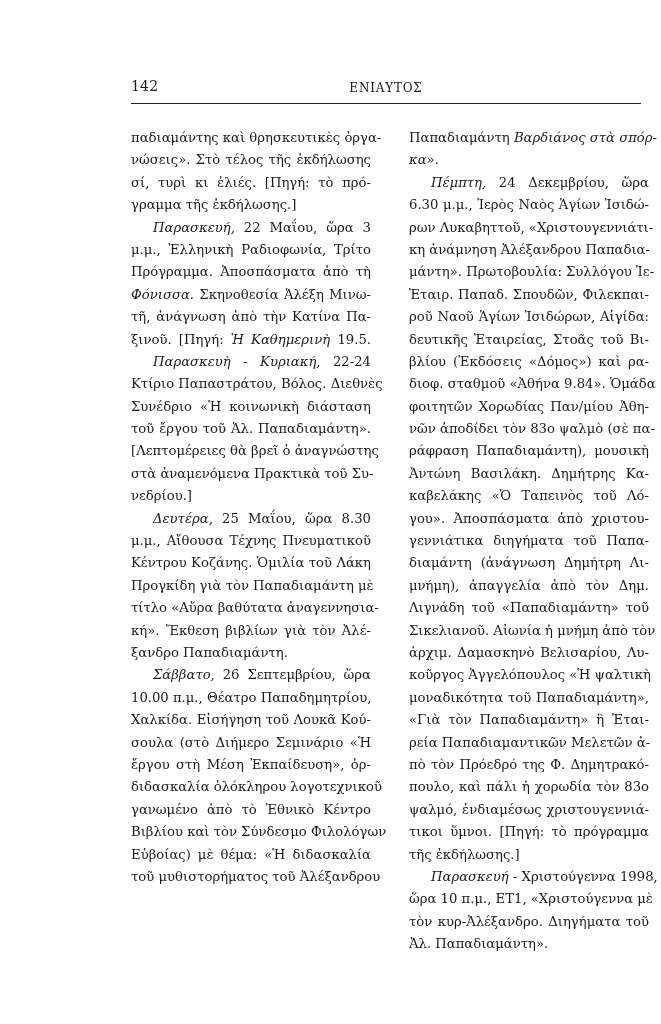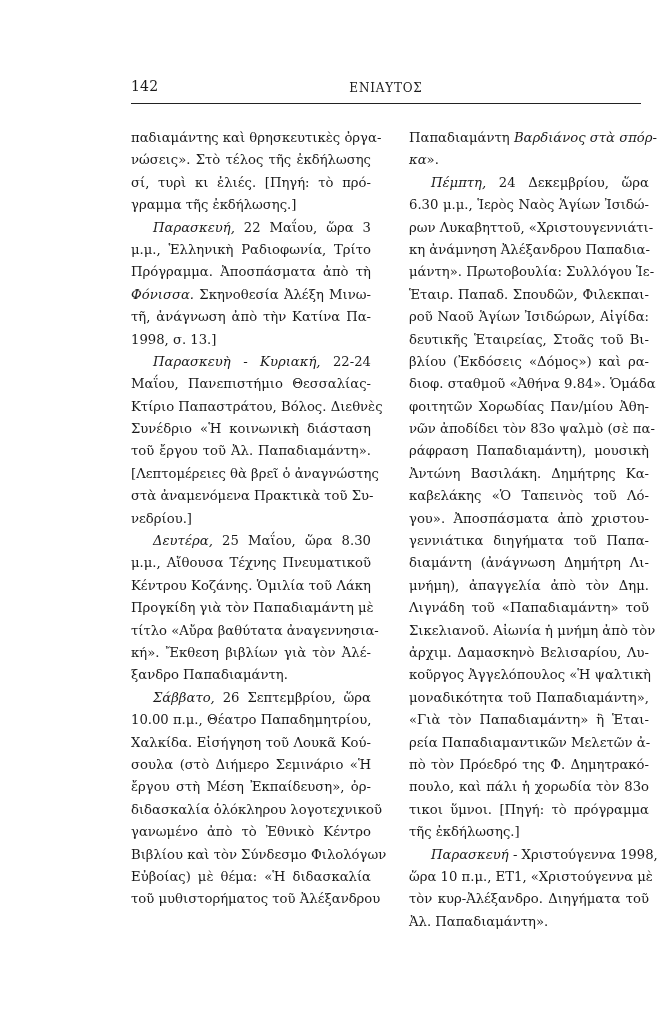--- a/index.html
+++ b/index.html
@@ -31,23 +31,22 @@
 <div class="col col-left" id="col-left">
     <div class="line"><span>παδιαμάντης καὶ θρησκευτικὲς ὀργα-</span></div>
     <div class="line"><span>νώσεις». Στὸ τέλος τῆς ἐκδήλωσης</span></div>
     <div class="line"><span>σί, τυρὶ κι ἐλιές. [Πηγή: τὸ πρό-</span></div>
     <div class="line last"><span>γραμμα τῆς ἐκδήλωσης.]</span></div>
     <div class="line indent"><span class="it">Παρασκευή,</span><span> 22 Μαΐου, ὥρα 3</span></div>
     <div class="line"><span>μ.μ., Ἑλληνικὴ Ραδιοφωνία, Τρίτο</span></div>
     <div class="line"><span>Πρόγραμμα. Ἀποσπάσματα ἀπὸ τὴ</span></div>
     <div class="line"><span class="it">Φόνισσα.</span><span> Σκηνοθεσία Ἀλέξη Μινω-</span></div>
     <div class="line"><span>τῆ, ἀνάγνωση ἀπὸ τὴν Κατίνα Πα-</span></div>
-    <div class="line last"><span>1998, σ. 13.]</span></div>
+    <div class="line"><span>ξινοῦ. [Πηγή: </span><span class="it">Ἡ Καθημερινὴ</span><span> 19.5.</span></div>
     <div class="line indent"><span class="it">Παρασκευὴ - Κυριακή,</span><span> 22-24</span></div>
-    <div class="line"><span>Μαΐου, Πανεπιστήμιο Θεσσαλίας-</span></div>
     <div class="line"><span>Κτίριο Παπαστράτου, Βόλος. Διεθνὲς</span></div>
     <div class="line"><span>Συνέδριο «Ἡ κοινωνικὴ διάσταση</span></div>
     <div class="line"><span>τοῦ ἔργου τοῦ Ἀλ. Παπαδιαμάντη».</span></div>
     <div class="line"><span>[Λεπτομέρειες θὰ βρεῖ ὁ ἀναγνώστης</span></div>
     <div class="line"><span>στὰ ἀναμενόμενα Πρακτικὰ τοῦ Συ-</span></div>
     <div class="line last"><span>νεδρίου.]</span></div>
     <div class="line indent"><span class="it">Δευτέρα,</span><span> 25 Μαΐου, ὥρα 8.30</span></div>
     <div class="line"><span>μ.μ., Αἴθουσα Τέχνης Πνευματικοῦ</span></div>
     <div class="line"><span>Κέντρου Κοζάνης. Ὁμιλία τοῦ Λάκη</span></div>
     <div class="line"><span>Προγκίδη γιὰ τὸν Παπαδιαμάντη μὲ</span></div>
@@ -89,19 +88,20 @@
     <div class="line"><span>μνήμη), ἀπαγγελία ἀπὸ τὸν Δημ.</span></div>
     <div class="line"><span>Λιγνάδη τοῦ «Παπαδιαμάντη» τοῦ</span></div>
     <div class="line"><span>Σικελιανοῦ. Αἰωνία ἡ μνήμη ἀπὸ τὸν</span></div>
     <div class="line"><span>ἀρχιμ. Δαμασκηνὸ Βελισαρίου, Λυ-</span></div>
     <div class="line"><span>κοῦργος Ἀγγελόπουλος «Ἡ ψαλτικὴ</span></div>
     <div class="line"><span>μοναδικότητα τοῦ Παπαδιαμάντη»,</span></div>
     <div class="line"><span>«Γιὰ τὸν Παπαδιαμάντη» ἢ Ἑται-</span></div>
     <div class="line"><span>ρεία Παπαδιαμαντικῶν Μελετῶν ἀ-</span></div>
     <div class="line"><span>πὸ τὸν Πρόεδρό της Φ. Δημητρακό-</span></div>
     <div class="line"><span>πουλο, καὶ πάλι ἡ χορωδία τὸν 83ο</span></div>
+    <div class="line"><span>ψαλμό, ἐνδιαμέσως χριστουγεννιά-</span></div>
     <div class="line"><span>τικοι ὕμνοι. [Πηγή: τὸ πρόγραμμα</span></div>
     <div class="line last"><span>τῆς ἐκδήλωσης.]</span></div>
     <div class="line indent"><span class="it">Παρασκευή</span><span> - Χριστούγεννα 1998,</span></div>
     <div class="line"><span>ὥρα 10 π.μ., ΕΤ1, «Χριστούγεννα μὲ</span></div>
     <div class="line"><span>τὸν κυρ-Ἀλέξανδρο. Διηγήματα τοῦ</span></div>
     <div class="line last"><span>Ἀλ. Παπαδιαμάντη».</span></div>
   </div>
 
 </body></html>

